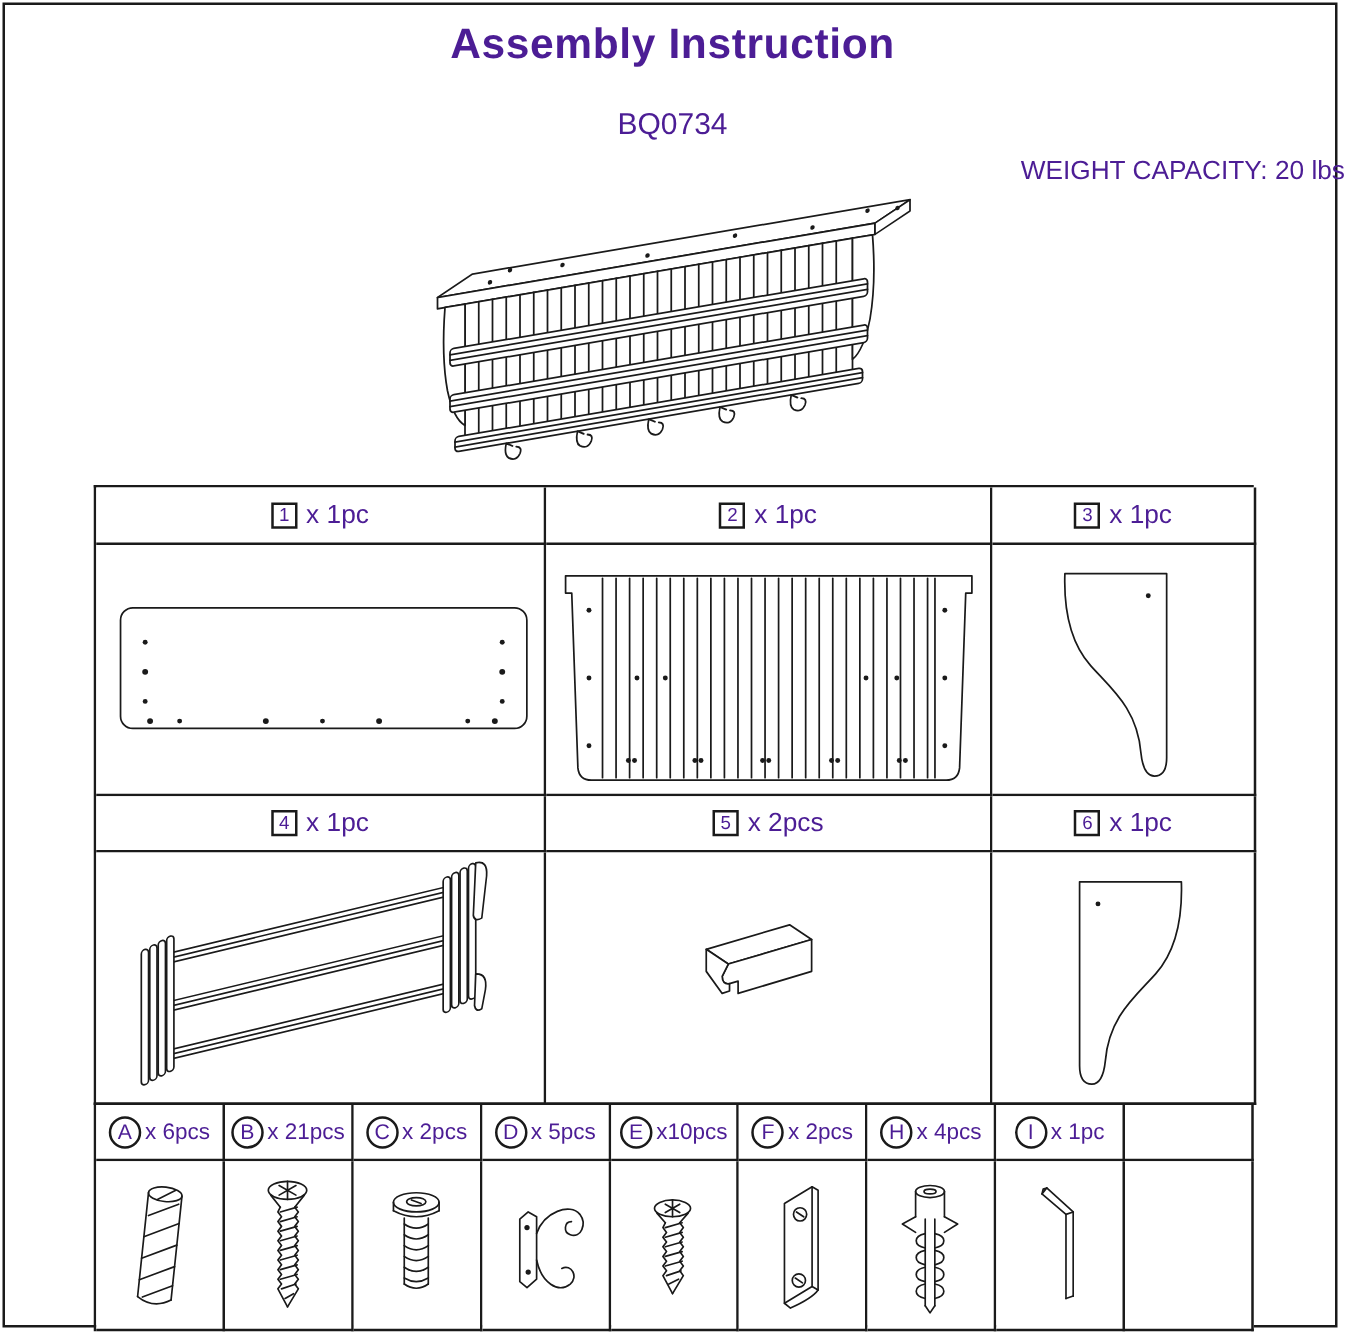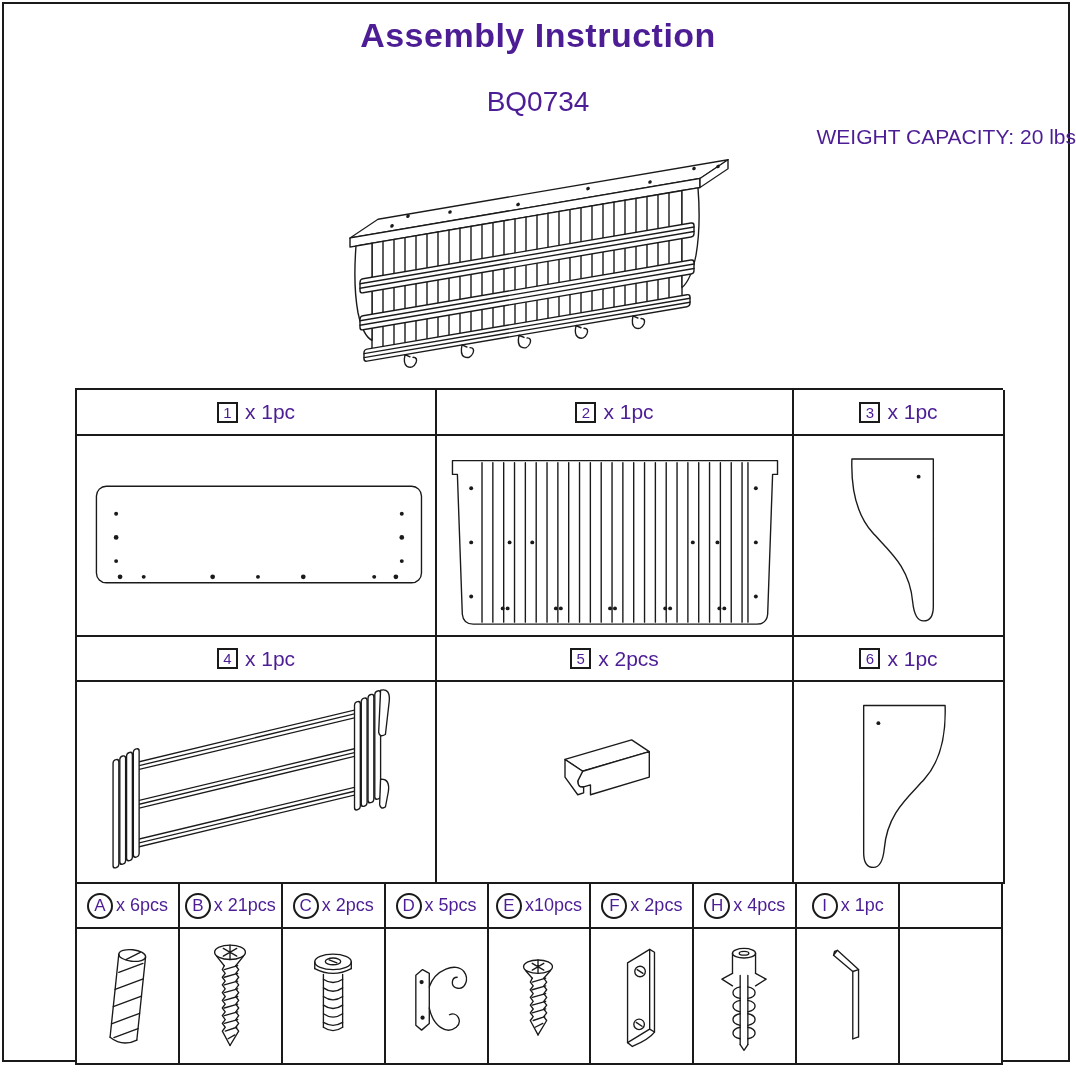--- a/index.html
+++ b/index.html
@@ -2,21 +2,21 @@
 <html><head>
 <meta charset="utf-8">
 <style>
   html,body{margin:0;padding:0;background:#fff;}
   .page{position:relative;width:1076px;height:1074px;background:#fff;
         font-family:"Liberation Sans",sans-serif;color:#4c1d95;overflow:hidden;}
   .page-border{position:absolute;left:2px;top:2px;width:1068px;height:1060px;
         border:2px solid #1a1a1a;box-sizing:border-box;pointer-events:none;}
   .title{position:absolute;top:16px;left:0;width:100%;text-align:center;
         font-size:34px;font-weight:bold;letter-spacing:.5px;}
-  .model{position:absolute;top:86px;left:0;width:100%;text-align:center;font-size:28px;}
+  .model{position:absolute;top:86px;left:0;width:100%;text-align:center;font-size:24px;}
   .capacity{position:absolute;top:125px;left:0;width:100%;text-align:right;font-size:21px;}
   .figure{position:absolute;left:330px;top:156px;width:420px;height:228px;}
   svg{display:block;}
   .ln{stroke:#1a1a1a;fill:none;stroke-width:1.4;stroke-linejoin:round;stroke-linecap:round;}
   .lnw{stroke:#1a1a1a;fill:#fff;stroke-width:1.4;stroke-linejoin:round;stroke-linecap:round;}
   .dot{fill:#1a1a1a;stroke:none;}
   
   .ptable{position:absolute;left:75px;top:388px;width:928px;
         display:grid;grid-template-columns:360px 357px 211px;
         grid-template-rows:46px 201px 45px 202px;

